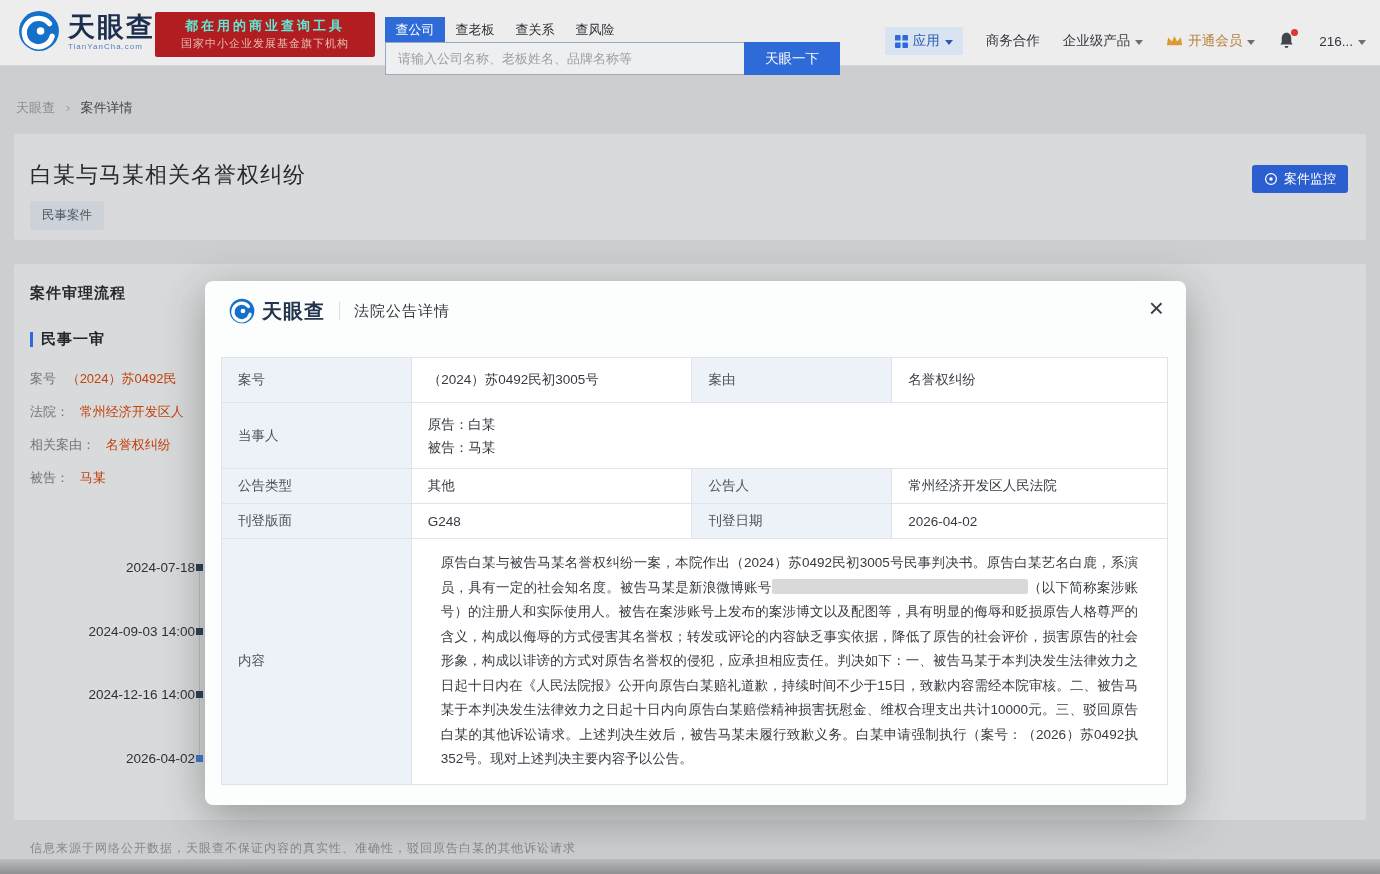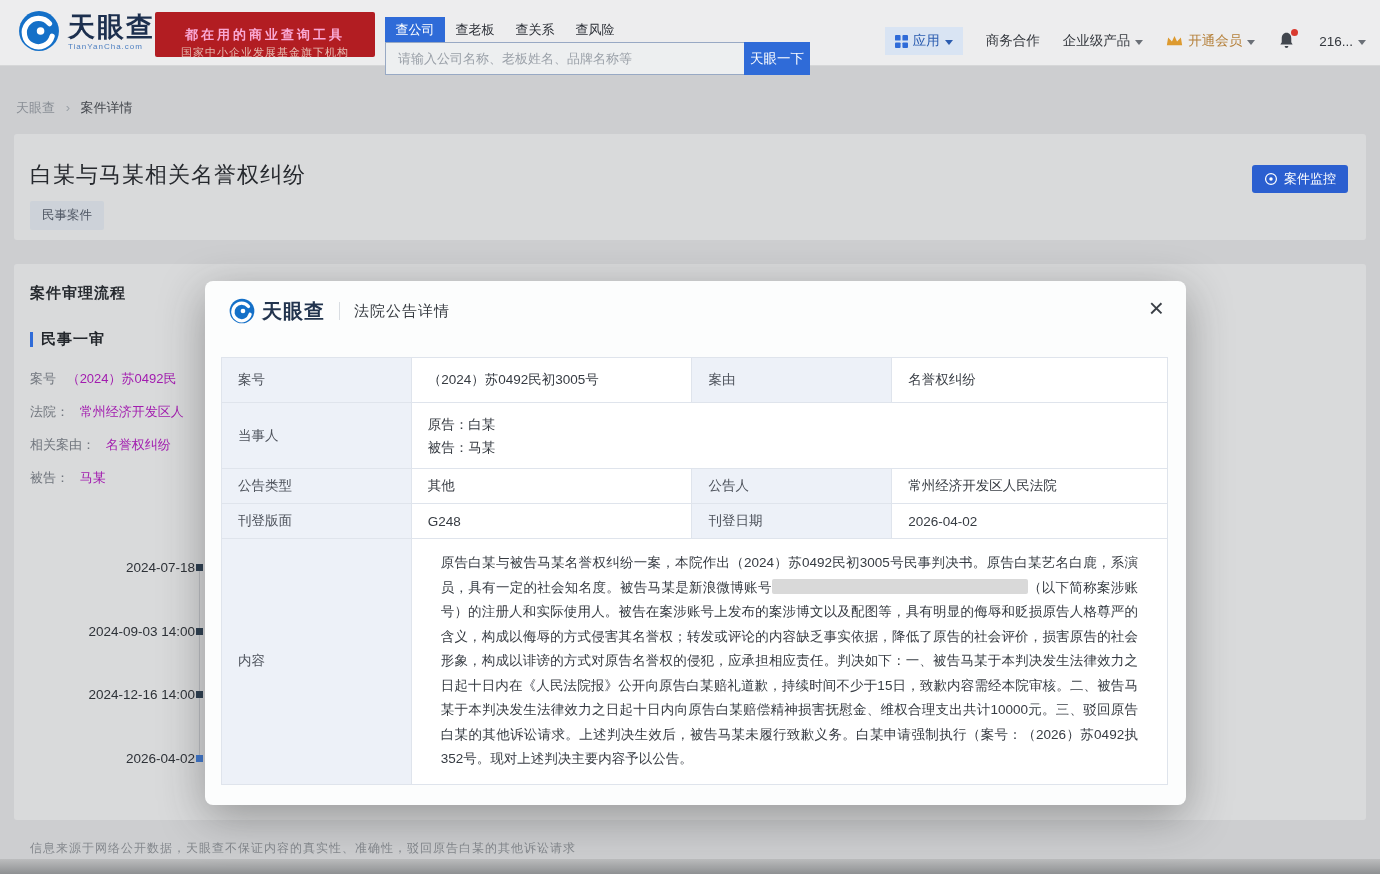--- a/index.html
+++ b/index.html
@@ -6,30 +6,30 @@
   body { background:#a8a9aa; }
   .stage { position:relative; width:1380px; height:874px; background:#cdced0; overflow:hidden; }
 
   
   .header { position:absolute; top:0; left:0; width:100%; height:66px; background:#ededee; border-bottom:1px solid #d6d7d8; z-index:10; }
   .logo { position:absolute; left:18px; top:10px; display:flex; align-items:center; gap:8px; }
   .logo-text-wrap { display:flex; flex-direction:column; }
   .logo-cn { font-size:27px; font-weight:bold; color:#1c2f4e; letter-spacing:2px; line-height:30px; }
   .logo-sub { font-size:8px; color:#4d7fc0; letter-spacing:1px; }
   .promo { position:absolute; left:155px; top:12px; width:220px; height:45px; background:#b21d22; text-align:center; padding-top:5px; border-radius:2px; }
-  .promo-l1 { font-size:13px; font-weight:bold; color:#f9a8d4; letter-spacing:3px; line-height:18px;margin-top:9px; }
+  .promo-l1 { font-size:13px; font-weight:bold; color:#5eead4; letter-spacing:3px; line-height:18px; }
   .promo-l2 { font-size:11px; color:#e6bcb2; letter-spacing:1px; line-height:16px; }
   .search { position:absolute; left:385px; top:17px; }
   .tabs { display:flex; height:25px; }
   .tab { width:60px; text-align:center; font-size:13px; line-height:25px; color:#2c3037; cursor:pointer; }
   .tab.active { background:#2f6bd8; color:#fff; }
   .searchrow { display:flex; }
   .search-input { width:359px; height:33px; background:#edeff0; border:1px solid #98a9c4; border-right:none; padding:0 12px; font-size:13px; color:#5a6068; outline:none; }
   .search-input::placeholder { color:#9aa0a8; }
-  .search-btn { width:66px; height:33px; background:#2f6bd8; color:#fff; font-size:13.5px; border:none; cursor:pointer; }
+  .search-btn { width:96px; height:33px; background:#2f6bd8; color:#fff; font-size:13.5px; border:none; cursor:pointer; }
   .nav { position:absolute; right:14px; top:27px; display:flex; align-items:center; gap:23px; font-size:13.5px; color:#33373d; }
   .nav-item { display:flex; align-items:center; gap:5px; cursor:pointer; white-space:nowrap; }
   .apps-pill { background:#d9e4f3; border-radius:0; padding:5px 10px; color:#2b5cb0; }
   .caret { width:0; height:0; border-left:4px solid transparent; border-right:4px solid transparent; border-top:5px solid #6b7077; margin-top:2px; }
   .apps-pill .caret { border-top-color:#2b5cb0; }
   .vip-text { color:#b5803a; }
   .bell-wrap { position:relative; width:18px; height:20px; }
   .bell-dot { position:absolute; top:-2px; right:-2px; width:7px; height:7px; border-radius:50%; background:#d93a2f; }
 
   
@@ -47,21 +47,21 @@
 
   
   .flow-card { position:absolute; left:14px; right:14px; top:264px; height:556px; }
   .flow-title { position:absolute; left:16px; top:20px; font-size:15px; font-weight:bold; color:#262a2f; letter-spacing:1px; }
   .stage-row { position:absolute; left:16px; top:66px; display:flex; align-items:center; }
   .stage-bar { width:3px; height:15px; background:#2f6bd8; margin-right:8px; }
   .stage-name { font-size:15px; font-weight:bold; color:#23272c; letter-spacing:1px; }
   .fields { position:absolute; left:16px; top:98px; width:182px; overflow:hidden; }
   .field-row { height:33px; line-height:33px; font-size:13px; white-space:nowrap; overflow:hidden; }
   .f-label { color:#70757d; margin-right:7px; }
-  .f-value { color:#a21caf; }
+  .f-value { color:#c2410c; }
   .tl-date { position:absolute; left:0; width:181px; text-align:right; font-size:13.5px; font-weight:500; color:#2e3238; }
   .tl-dot { position:absolute; left:182px; width:7px; height:7px; background:#2c3e50; }
   .tl-dot.blue { background:#3f78d0; }
   .tl-line { position:absolute; left:185px; width:1px; background:#bcbfc3; }
 
   
   .modal { position:absolute; left:205px; top:281px; width:981px; height:524px; background:#fcfdfd; border-radius:8px; box-shadow:0 12px 45px rgba(40,40,40,.38); z-index:40; }
   .m-head { display:flex; align-items:center; height:60px; padding:0 24px; }
   .m-brand { font-size:20px; font-weight:bold; color:#22344e; letter-spacing:1px; margin-left:7px; }
   .m-divider { width:1px; height:18px; background:#d9dde2; margin:0 14px; }

